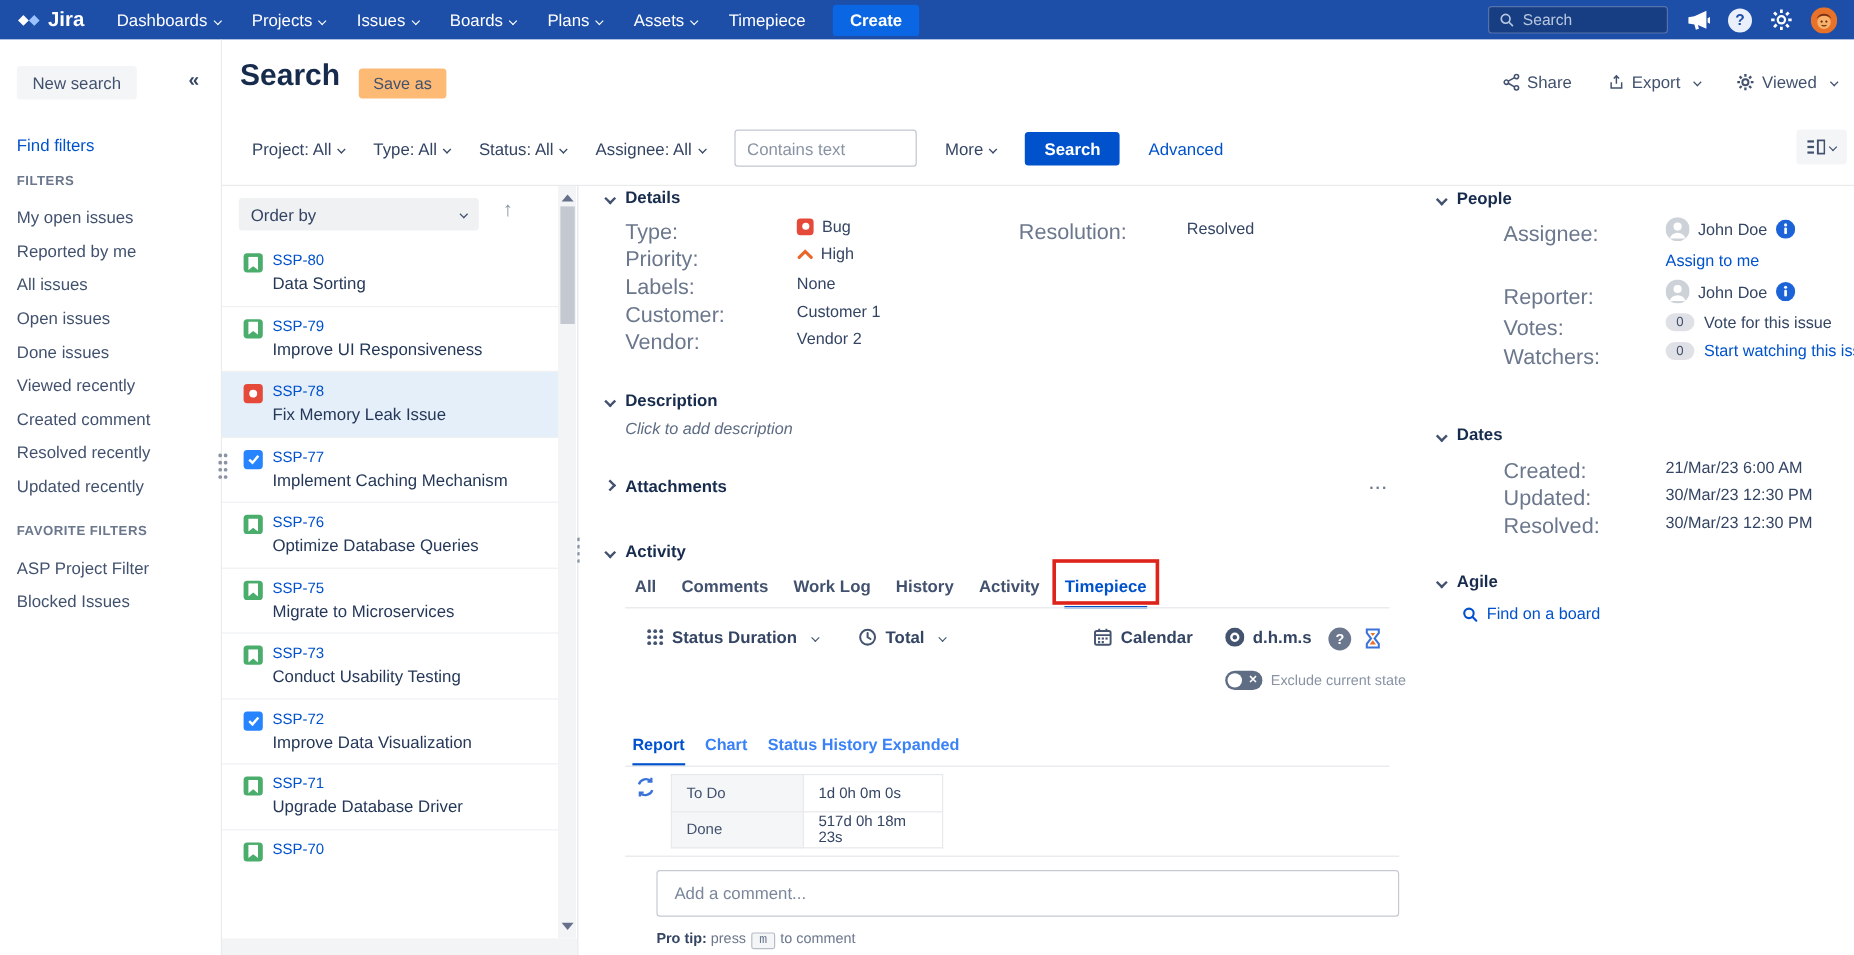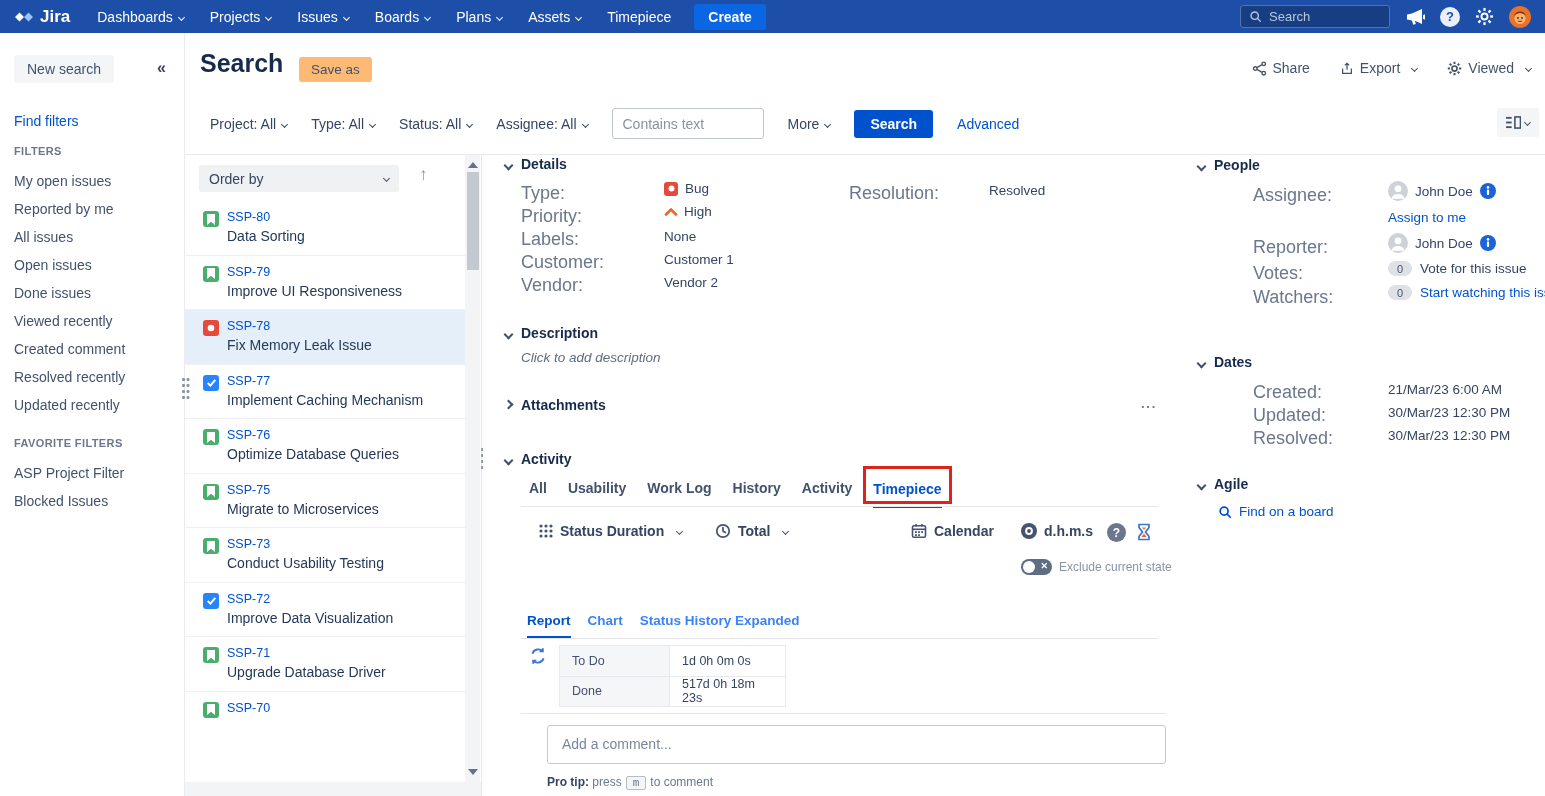--- a/index.html
+++ b/index.html
@@ -457,21 +457,21 @@
 
     <i class="sec-chev right abs" style="left:22px; top:246px;"></i>
     <div class="sec-h abs" style="left:38px; top:242px;">Attachments</div>
     <div class="abs" style="left:658px; top:244px; color:#6B778C; font-weight:bold; letter-spacing:1px; font-size:13px;">···</div>
 
     <i class="sec-chev abs" style="left:22px; top:302px;"></i>
     <div class="sec-h abs" style="left:38px; top:296px;">Activity</div>
 
     <div class="tabs">
       <span class="tab">All</span>
-      <span class="tab">Usability</span>
+      <span class="tab">Comments</span>
       <span class="tab">Work Log</span>
       <span class="tab">History</span>
       <span class="tab">Activity</span>
       <span class="tabwrap">
         <span class="tab active">Timepiece</span>
         <span class="redbox"></span>
       </span>
     </div>
     <div class="hline" style="left:38px; top:351px; width:637px;"></div>
 

